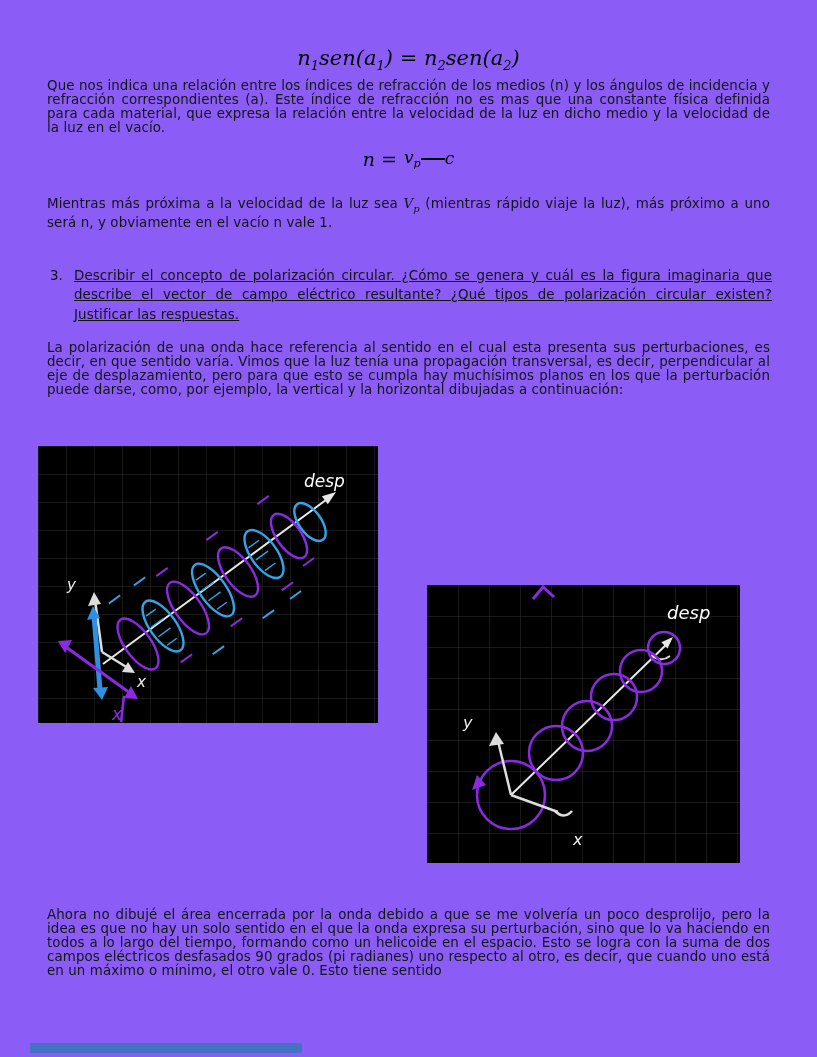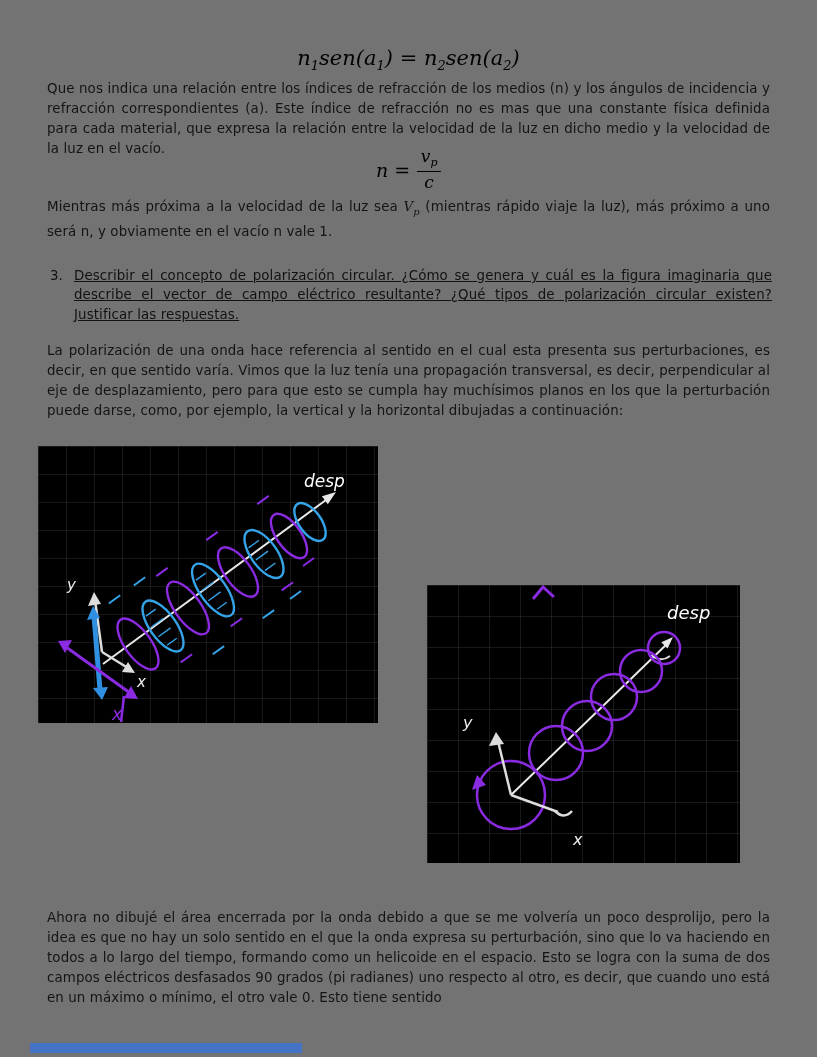--- a/index.html
+++ b/index.html
@@ -1,32 +1,32 @@
 <!DOCTYPE html>
 <html><head>
 <meta charset="utf-8">
 <style>
   html,body{margin:0;padding:0;background:#ffffff;}
   .page{
-    position:relative;width:817px;height:1057px;background:#737373;overflow:hidden;
+    position:relative;width:817px;height:1057px;background:#8b5cf6;overflow:hidden;
     font-family:"DejaVu Sans",sans-serif;color:#121212;
   }
   .abs{position:absolute;}
   .para{
-    font-size:13.4px;line-height:20px;text-align:justify;color:#141414;
+    font-size:13.4px;line-height:14px;text-align:justify;color:#141414;
     letter-spacing:0.1px;
   }
   .formula-center{
     width:817px;text-align:center;
     font-family:"DejaVu Serif",serif;font-style:italic;color:#000;
   }
   .f1{font-size:21px;}
   .f1 sub{font-size:13px;font-style:italic;}
   .frac-row{display:inline-flex;align-items:center;gap:7px;font-size:19px;}
-  .frac{display:inline-flex;flex-direction:column;align-items:center;line-height:1.05;}
+  .frac{display:inline-flex;flex-direction:row;align-items:center;line-height:1.05;}
   .frac .bar{width:24px;height:1.4px;background:#000;margin:2px 0;}
   .frac .num,.frac .den{font-size:17px;}
   .frac sub{font-size:11px;}
   .mathvar{font-family:"DejaVu Serif",serif;font-style:italic;}
   .mathvar sub{font-size:10px;}
   .qitem{display:flex;font-size:13.4px;line-height:19.4px;}
   .qnum{flex:0 0 24px;}
   .qtext{flex:1;text-align:justify;letter-spacing:0.1px;text-decoration:underline;}
   .side-para{margin:0 0 0 0;}
   .figure{display:block;}

